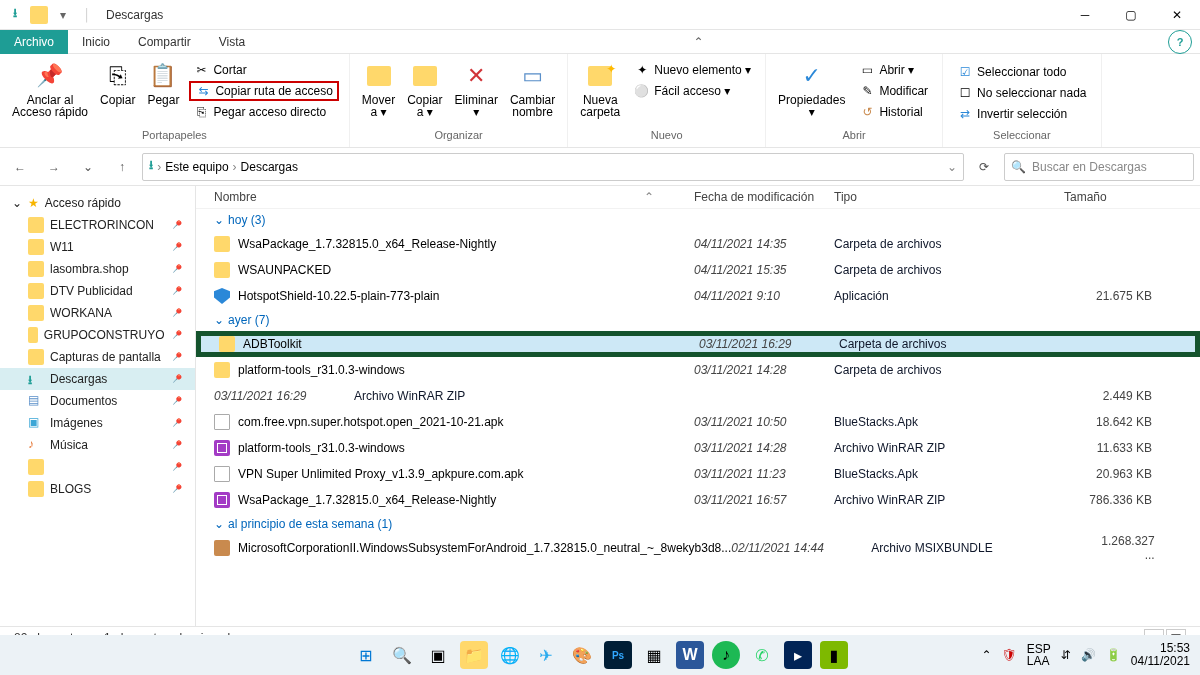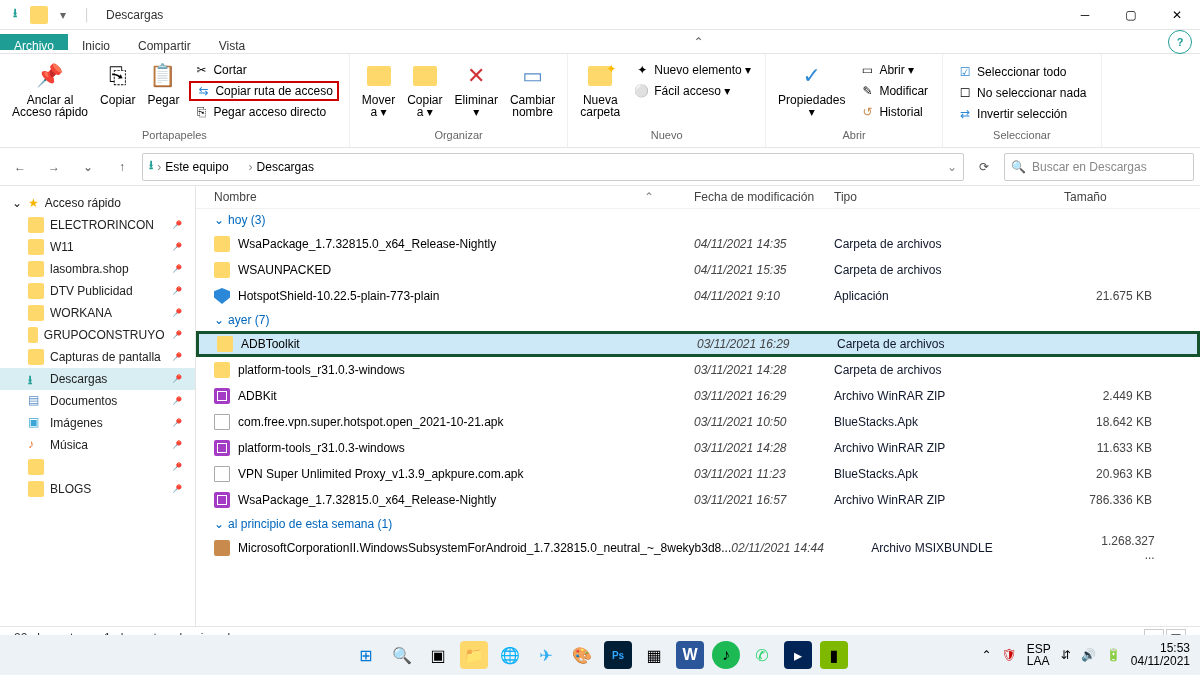--- a/index.html
+++ b/index.html
@@ -4,39 +4,39 @@
 <style>
 * { margin:0; padding:0; box-sizing:border-box; font-family:"Segoe UI",Arial,sans-serif; font-size:12px; }
 body { width:1200px; height:675px; background:#fff; overflow:hidden; position:relative; }
 .titlebar { height:30px; display:flex; align-items:center; padding-left:6px; border-bottom:1px solid #e5e5e5; }
 .titlebar .qat { display:flex; gap:6px; align-items:center; }
 .titlebar .qat span { width:18px; height:18px; display:flex; align-items:center; justify-content:center; }
 .titlebar .title { margin-left:10px; color:#333; }
 .titlebar .winctrl { margin-left:auto; display:flex; }
 .titlebar .winctrl span { width:46px; height:30px; display:flex; align-items:center; justify-content:center; color:#000; cursor:pointer; }
 .tabs { height:24px; display:flex; align-items:center; padding-left:0; border-bottom:1px solid #e5e5e5; }
-.tab { padding:0 14px; height:16px; line-height:24px; cursor:pointer; color:#333; }
+.tab { padding:0 14px; height:24px; line-height:24px; cursor:pointer; color:#333; }
 .tab.active { background:#1e9d95; color:#fff; }
 .help { margin-left:auto; width:24px; height:24px; display:flex; align-items:center; justify-content:center; color:#1e9d95; font-weight:bold; border:1px solid #1e9d95; border-radius:50%; margin-right:8px; font-size:11px; }
 .chev { margin-left:auto; margin-right:30px; color:#666; }
 .ribbon { height:94px; display:flex; border-bottom:1px solid #e5e5e5; background:#fff; }
 .group { display:flex; flex-direction:column; align-items:center; padding:4px 6px; border-right:1px solid #f0f0f0; height:100%; }
 .group-label { font-size:11px; color:#666; margin-top:auto; padding-bottom:2px; }
 .big-btn { display:flex; flex-direction:column; align-items:center; justify-content:flex-start; padding:2px 6px; gap:2px; cursor:pointer; }
 .big-btn .ico { width:32px; height:32px; display:flex; align-items:center; justify-content:center; font-size:22px; }
 .big-btn .lbl { font-size:12px; text-align:center; line-height:12px; }
 .small-list { display:flex; flex-direction:column; gap:1px; padding:2px 4px; }
 .small-btn { display:flex; align-items:center; gap:4px; padding:1px 4px; cursor:pointer; font-size:11px; height:20px; }
 .ico-s { width:16px; text-align:center; }
 .red-box { border:2px solid #c00; }
 .subrow { display:flex; }
 .addr { height:38px; display:flex; align-items:center; padding:0 6px; gap:6px; border-bottom:1px solid #e5e5e5; }
 .addr .navbtn { width:28px; height:28px; display:flex; align-items:center; justify-content:center; color:#555; cursor:pointer; border-radius:4px; }
 .addr .path { flex:1; height:28px; border:1px solid #ccc; border-radius:2px; display:flex; align-items:center; padding:0 6px; gap:4px; }
-.addr .path .crumb { display:flex; align-items:center; gap:20px; cursor:pointer; }
+.addr .path .crumb { display:flex; align-items:center; gap:4px; cursor:pointer; }
 .addr .search { width:190px; height:28px; border:1px solid #ccc; border-radius:2px; display:flex; align-items:center; padding:0 6px; color:#888; gap:6px; }
 .addr .refresh, .addr .dd { width:28px; height:28px; display:flex; align-items:center; justify-content:center; color:#555; cursor:pointer; }
 .body { display:flex; height:440px; }
 .nav { width:196px; border-right:1px solid #e5e5e5; overflow-y:auto; padding:6px 0; position:relative; }
 .nav-item { display:flex; align-items:center; gap:6px; padding:3px 12px 3px 28px; cursor:pointer; height:22px; font-size:12px; color:#222; }
 .nav-item .pin { margin-left:auto; color:#aaa; font-size:10px; transform:rotate(45deg); }
 .nav-item.quick { padding-left:12px; font-weight:400; }
 .nav-item.sel { background:#d8eef2; }
 .nav-item .ico-f { width:16px; height:16px; background:#ffd86b; border-radius:2px; display:inline-block; }
 .nav-item .ico-dl { width:16px; height:16px; color:#1e9d95; font-weight:bold; }
@@ -46,21 +46,21 @@
 .main { flex:1; display:flex; flex-direction:column; overflow:hidden; }
 .cols { display:flex; padding:4px 18px; color:#444; border-bottom:1px solid #f2f2f2; font-size:12px; }
 .cols .c1 { flex:0 0 480px; display:flex; align-items:center; gap:4px; }
 .cols .c2 { flex:0 0 140px; }
 .cols .c3 { flex:0 0 230px; }
 .cols .c4 { flex:1; text-align:left; }
 .list { overflow-y:auto; flex:1; }
 .grp-hdr { padding:4px 18px; color:#0066bb; font-size:12px; display:flex; align-items:center; gap:4px; cursor:pointer; }
 .row { display:flex; align-items:center; padding:3px 18px; height:26px; font-size:12px; cursor:pointer; }
 .row.sel { background:#cde8f6; }
-.row.sel.red-box { border:3px solid #14532d;justify-content:center; }
+.row.sel.red-box { border:5px solid #14532d;justify-content:center; }
 .row .c1 { flex:0 0 480px; display:flex; align-items:center; gap:8px; }
 .row .c2 { flex:0 0 140px; color:#444;font-style:italic; }
 .row .c3 { flex:0 0 230px; color:#0f172a; }
 .row .c4 { flex:1; text-align:right; padding-right:30px; color:#444; }
 .fico { width:16px; height:16px; background:#ffd86b; border-radius:2px; display:inline-block; }
 .fico.zip { background:#a33bc5; border-radius:2px; position:relative; }
 .fico.zip::after { content:""; position:absolute; inset:3px; border:1px solid #fff; }
 .fico.shield { background:#2b88d8; clip-path:polygon(50% 0,100% 20%,100% 60%,50% 100%,0 60%,0 20%); }
 .fico.file { background:#fff; border:1px solid #aaa; border-radius:1px; }
 .fico.pkg { background:#c98a4e; border-radius:2px; }
@@ -374,24 +374,20 @@
         <div class="row">
           <div class="c1">
             <span class="fico"></span>
             <span>platform-tools_r31.0.3-windows</span>
           </div>
           <div class="c2">03/11/2021 14:28</div>
           <div class="c3">Carpeta de archivos</div>
           <div class="c4"></div>
         </div>
         <div class="row">
-          <div class="c1">
-            <span class="fico zip"></span>
-            <span>ADBKit</span>
-          </div>
           <div class="c2">03/11/2021 16:29</div>
           <div class="c3">Archivo WinRAR ZIP</div>
           <div class="c4">2.449 KB</div>
         </div>
         <div class="row">
           <div class="c1">
             <span class="fico file"></span>
             <span>com.free.vpn.super.hotspot.open_2021-10-21.apk</span>
           </div>
           <div class="c2">03/11/2021 10:50</div>

